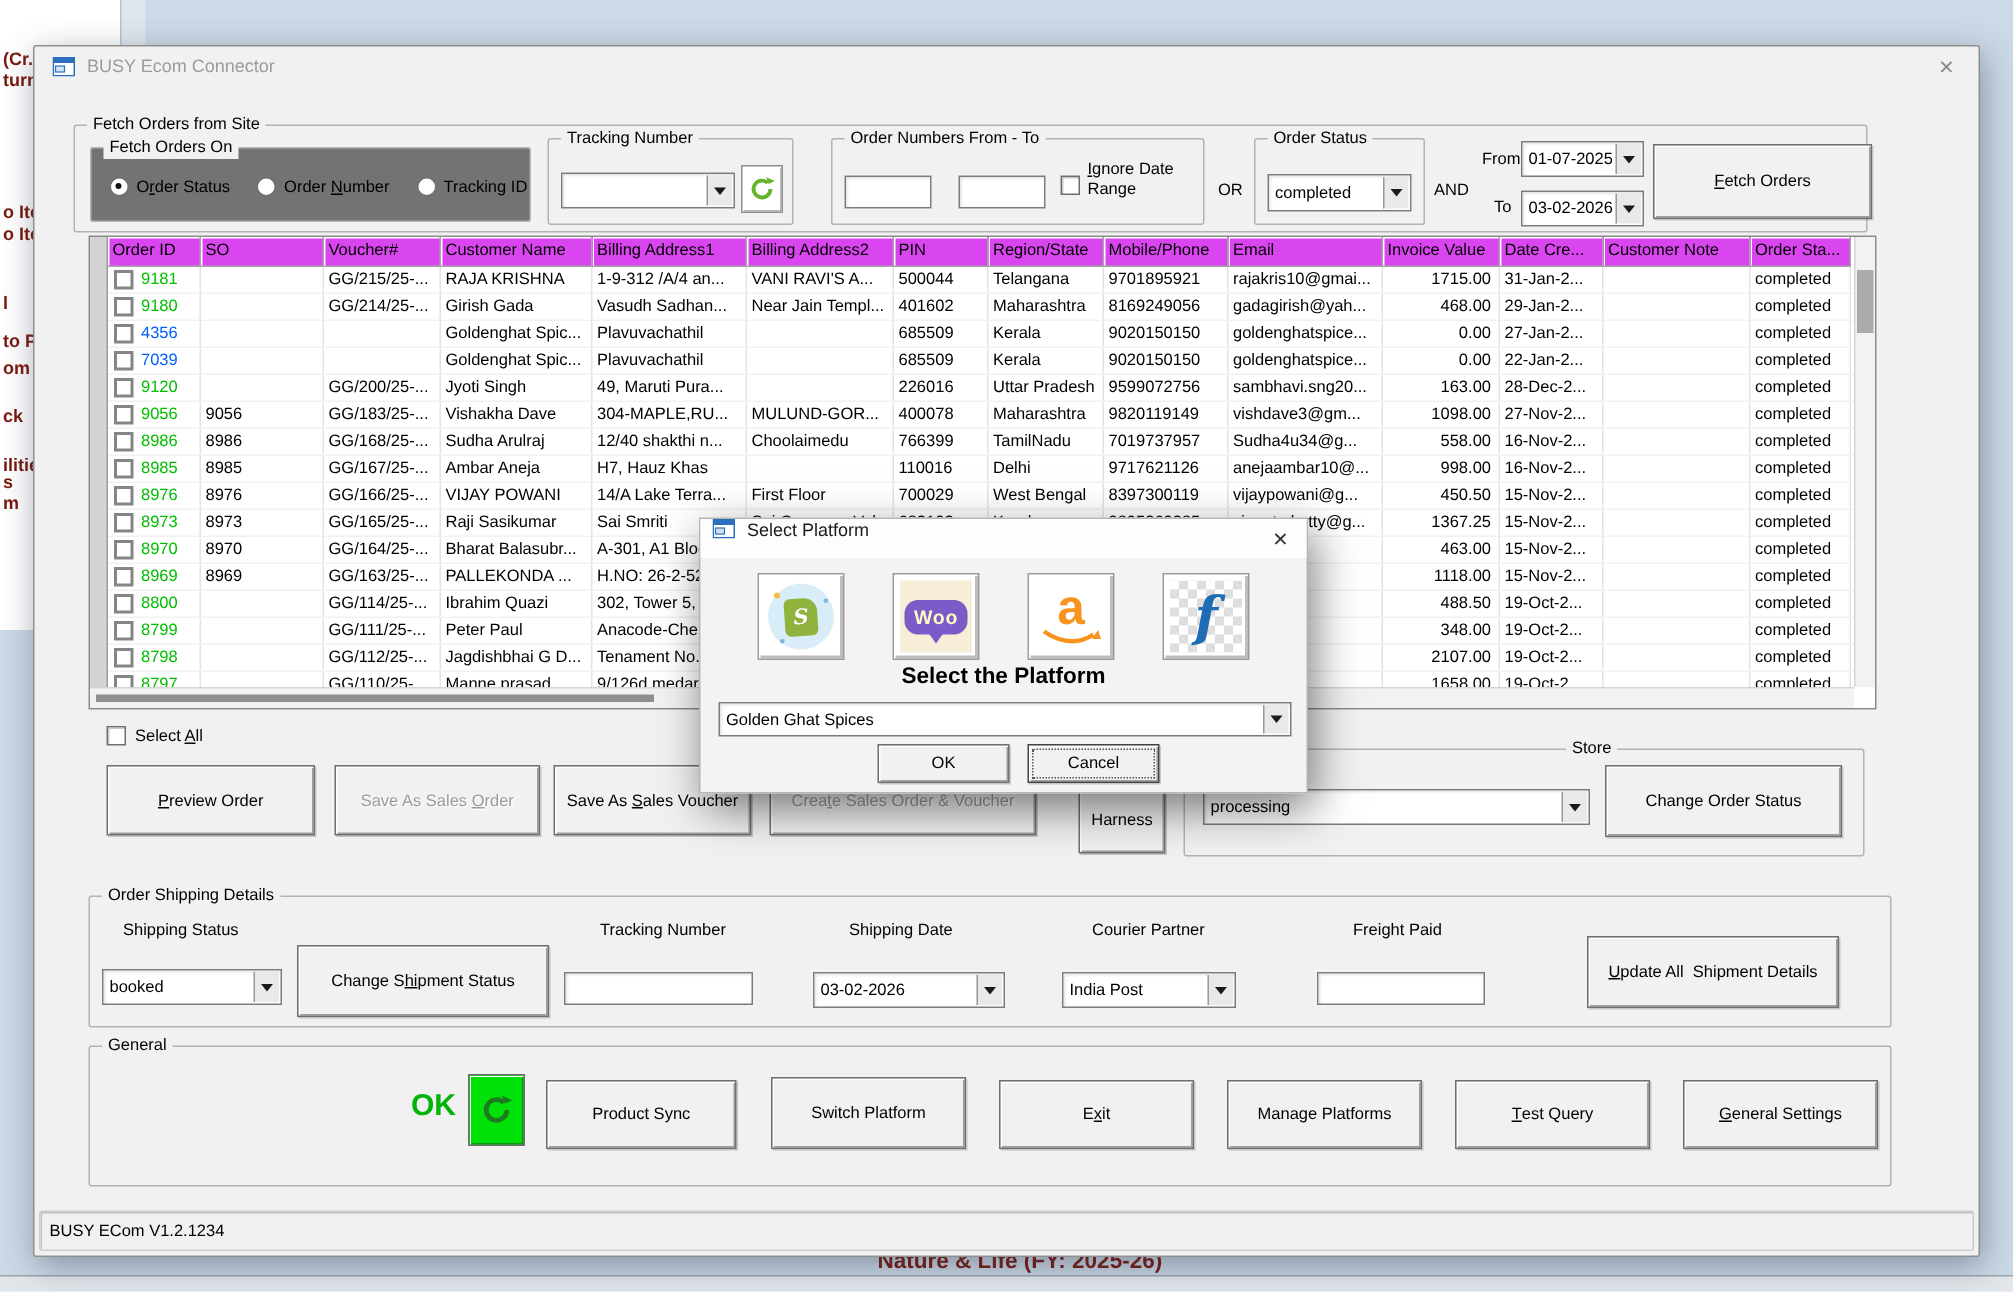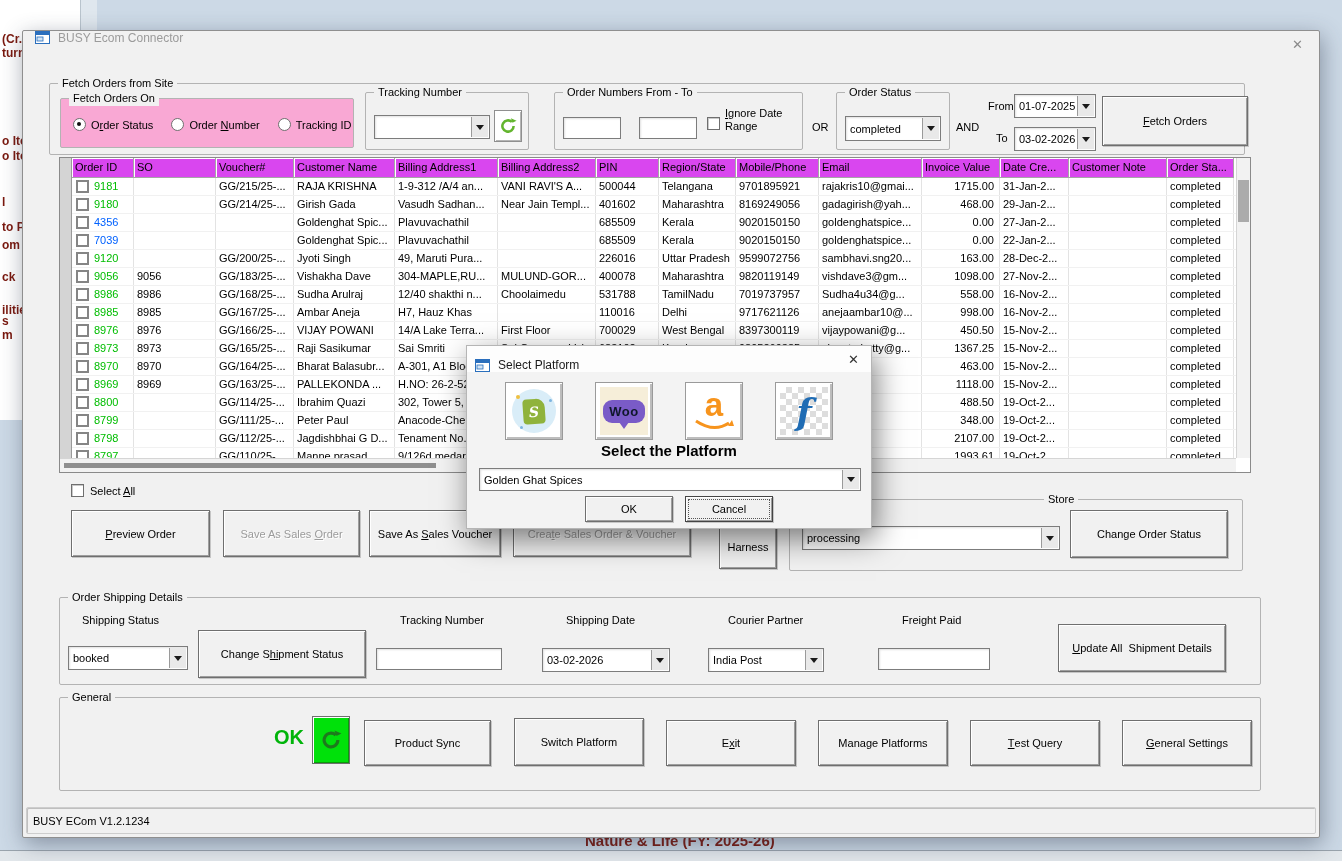--- a/index.html
+++ b/index.html
@@ -5,21 +5,21 @@
   html,body{margin:0;padding:0}
   .desktop{position:relative;width:1342px;height:861px;background:#ccd9e6;font-family:"Liberation Sans",sans-serif;overflow:hidden;font-size:11px;color:#000}
   
   .bg-panel{position:absolute;left:0;top:0;width:80px;height:420px;background:#ffffff;z-index:1}
   .bg-scrollband{position:absolute;left:80px;top:0;width:16px;height:420px;background:#dfe7ee;border-left:1px solid #b9c4cd;z-index:1}
   .bg-frag{position:absolute;left:2px;font-weight:bold;font-size:12px;color:#7a180e;white-space:nowrap;z-index:1}
   .bg-bottom-text{position:absolute;left:585px;top:832px;font-weight:bold;font-size:15px;color:#7a180e;z-index:1;white-space:nowrap}
   .bottom-strip{position:absolute;left:0;top:850px;width:1342px;height:11px;background:#e2e7eb;border-top:1px solid #9aa4ad;z-index:1}
   
   .win{position:absolute;left:22px;top:30px;width:1296px;height:806px;background:#f1f1f1;border:1px solid #8f8f8f;border-radius:2px;box-shadow:2px 6px 22px rgba(50,60,80,.45);z-index:2}
-  .titlebar{position:absolute;left:0;top:0;right:0;height:26px;display:flex;}
+  .titlebar{position:absolute;left:0;top:0;right:0;height:26px;display:flex;align-items:center}
   .title-ico{margin-left:12px;margin-right:8px;width:15px;height:13px;flex:0 0 auto}
   .title-text{color:#9b9b9b;font-size:12px}
   .closex{position:absolute;right:16px;top:6px;color:#8a8a8a;font-size:13px;cursor:default}
   
   .grp{position:absolute;border:1px solid #b3b3b3;border-radius:2px}
   .glabel{position:absolute;top:-8px;left:8px;background:#f1f1f1;padding:0 4px;font-size:11px;line-height:15px;white-space:nowrap}
   
   .btn{position:absolute;background:#f1f1f1;border:1px solid #6f6f6f;box-shadow:inset 1px 1px 0 #ffffff,inset -1px -1px 0 #9e9e9e,1px 1px 0 rgba(0,0,0,.18);font-size:11px;display:flex;align-items:center;justify-content:center;text-align:center;cursor:default;white-space:pre}
   .btn.disabled{color:#9b9b9b;text-shadow:1px 1px 0 #fff}
   .combo{position:absolute;background:#fff;border:1px solid #7c7c7c;box-shadow:inset 1px 1px 2px rgba(0,0,0,.12)}
@@ -51,30 +51,30 @@
   .hthumb{position:absolute;left:4px;top:4px;width:372px;height:5px;background:#8f8f8f}
   
   .banner{position:absolute;background:#00e10a;color:#fff;font-weight:bold;font-size:18px;display:flex;align-items:center;justify-content:center}
   .oktext{position:absolute;color:#00b40a;font-weight:bold;font-size:20px}
   .greenbtn{position:absolute;background:#00e10a;border:1px solid #6f6f6f;box-shadow:inset 1px 1px 0 #ffffff,inset -1px -1px 0 #0a9a0a;display:flex;align-items:center;justify-content:center}
   .whitebtn{position:absolute;background:#fff;border:1px solid #8f8f8f;box-shadow:inset 1px 1px 0 #fff,inset -1px -1px 0 #b5b5b5;display:flex;align-items:center;justify-content:center}
   
   .statusbar{position:absolute;left:3px;right:3px;bottom:3px;height:25px;border:1px solid #cdcdcd;box-shadow:inset 1px 1px 0 #bfbfbf;display:flex;align-items:center;padding-left:6px;background:#f1f1f1;border-radius:2px}
   
   .dialog{position:absolute;left:466px;top:345px;width:404px;height:182px;background:#f3f3f3;border:1px solid #b5b5b5;box-shadow:4px 10px 28px rgba(0,0,0,.5);z-index:10}
-  .dlg-titlebar{position:absolute;left:0;top:0;right:0;height:26px;background:#fdfdfd;display:flex;align-items:flex-end}
+  .dlg-titlebar{position:absolute;left:0;top:0;right:0;height:26px;background:#fdfdfd;display:flex;align-items:flex-start}
   .dlg-title{font-size:12px;color:#1a1a1a}
   .dlg-close{position:absolute;right:12px;top:6px;font-size:13px;color:#333}
   .plat-row{position:absolute;left:0;top:36px;right:0;display:flex;justify-content:center;gap:32px}
   .plat-btn{width:56px;height:56px;background:#fff;border:1px solid #9a9a9a;box-shadow:inset 1px 1px 0 #fff,inset -2px -2px 0 #bdbdbd;display:flex;align-items:center;justify-content:center}
   .shop-circle{width:44px;height:44px;border-radius:50%;background:#d9edf8;position:relative;display:flex;align-items:center;justify-content:center}
   .shop-bag{width:22px;height:25px;background:#8fb33c;border-radius:4px 9px 4px 4px;transform:rotate(-4deg);display:flex;align-items:center;justify-content:center;color:#fff;font-weight:bold;font-style:italic;font-size:14px;font-family:"DejaVu Serif",serif}
   .sdot{position:absolute;border-radius:50%}
   .woo-tile{width:48px;height:48px;background:#f6eed9;display:flex;align-items:center;justify-content:center}
-  .woo-bubble{background:#7a5bc7;border-radius:9px;color:#0f172a;font-weight:bold;font-size:13px;padding:4px 6px;position:relative;letter-spacing:.5px}
+  .woo-bubble{background:#7a5bc7;border-radius:9px;color:#fef9c3;font-weight:bold;font-size:13px;padding:4px 6px;position:relative;letter-spacing:.5px}
   .woo-bubble::after{content:"";position:absolute;left:16px;bottom:-6px;border-left:5px solid transparent;border-right:5px solid transparent;border-top:7px solid #7a5bc7}
   .amz-tile{width:48px;height:48px;background:#fff;position:relative;display:flex;align-items:center;justify-content:center;flex-direction:column}
   .amz-a{color:#f7941d;font-weight:bold;font-size:33px;line-height:28px}
   .fk-tile{width:48px;height:48px;display:flex;align-items:center;justify-content:center;background-image:linear-gradient(45deg,#ddd 25%,transparent 25%,transparent 75%,#ddd 75%),linear-gradient(45deg,#ddd 25%,#fff 25%,#fff 75%,#ddd 75%);background-size:12px 12px;background-position:0 0,6px 6px}
   .fk-f{color:#1f6cb4;font-weight:bold;font-style:italic;font-size:36px;font-family:"DejaVu Serif",serif;line-height:36px}
   .dlg-heading{position:absolute;left:0;top:96px;right:0;text-align:center;font-weight:bold;font-size:15px}
   .dlg-ok{left:118px;top:150px;width:86px;height:24px}
   .dlg-cancel{left:218px;top:150px;width:86px;height:24px;outline:1px dotted #555;outline-offset:-4px;border-color:#444}
 </style>
 </head>
@@ -107,21 +107,21 @@
           <rect x="0.5" y="0.5" width="14" height="3.5" fill="#2a6fbd"></rect>
           <rect x="2" y="6" width="6" height="4" fill="#cfe3f5" stroke="#2a6fbd" stroke-width="0.8"></rect>
         </svg>
       <span class="title-text">BUSY Ecom Connector</span>
       <span class="closex">✕</span>
     </div>
 
     <div class="grp" style="left:26px;top:52px;width:1194px;height:70px">
       <span class="glabel">Fetch Orders from Site</span>
 
-      <div class="grp" style="left:10px;top:14px;width:292px;height:48px;background:#f9a8d4">
+      <div class="grp" style="left:10px;top:14px;width:292px;height:48px;background:#737373">
         <span class="glabel">Fetch Orders On</span>
         <div id="radio-row" style="position:absolute;left:12px;top:19px;display:flex;gap:18px">
             <label class="radio">
               <span class="rdot sel"></span>
               <span>O<u>r</u>der Status</span>
             </label>
             <label class="radio">
               <span class="rdot"></span>
               <span>Order <u>N</u>umber</span>
             </label>
@@ -293,21 +293,21 @@
             <div class="gcell col-12"></div>
             <div class="gcell col-13">completed</div>
           </div>
           <div class="grow">
             <div class="gcell col-0"><span class="rowcb"></span><span class="idtxt green">8986</span></div>
             <div class="gcell col-1">8986</div>
             <div class="gcell col-2">GG/168/25-...</div>
             <div class="gcell col-3">Sudha Arulraj</div>
             <div class="gcell col-4">12/40 shakthi n...</div>
             <div class="gcell col-5">Choolaimedu</div>
-            <div class="gcell col-6">531788</div>
+            <div class="gcell col-6">766399</div>
             <div class="gcell col-7">TamilNadu</div>
             <div class="gcell col-8">7019737957</div>
             <div class="gcell col-9">Sudha4u34@g...</div>
             <div class="gcell col-10 num">558.00</div>
             <div class="gcell col-11">16-Nov-2...</div>
             <div class="gcell col-12"></div>
             <div class="gcell col-13">completed</div>
           </div>
           <div class="grow">
             <div class="gcell col-0"><span class="rowcb"></span><span class="idtxt green">8985</span></div>
@@ -441,21 +441,21 @@
             <div class="gcell col-0"><span class="rowcb"></span><span class="idtxt green">8797</span></div>
             <div class="gcell col-1"></div>
             <div class="gcell col-2">GG/110/25-...</div>
             <div class="gcell col-3">Manne prasad</div>
             <div class="gcell col-4">9/126d medar...</div>
             <div class="gcell col-5"></div>
             <div class="gcell col-6"></div>
             <div class="gcell col-7"></div>
             <div class="gcell col-8"></div>
             <div class="gcell col-9">sindhur...</div>
-            <div class="gcell col-10 num">1993.61</div>
+            <div class="gcell col-10 num">1658.00</div>
             <div class="gcell col-11">19-Oct-2...</div>
             <div class="gcell col-12"></div>
             <div class="gcell col-13">completed</div>
           </div>
         </div>
       <div class="vscroll">
           <div class="vthumb"></div>
         </div>
       <div class="hscroll">
           <div class="hthumb"></div>

